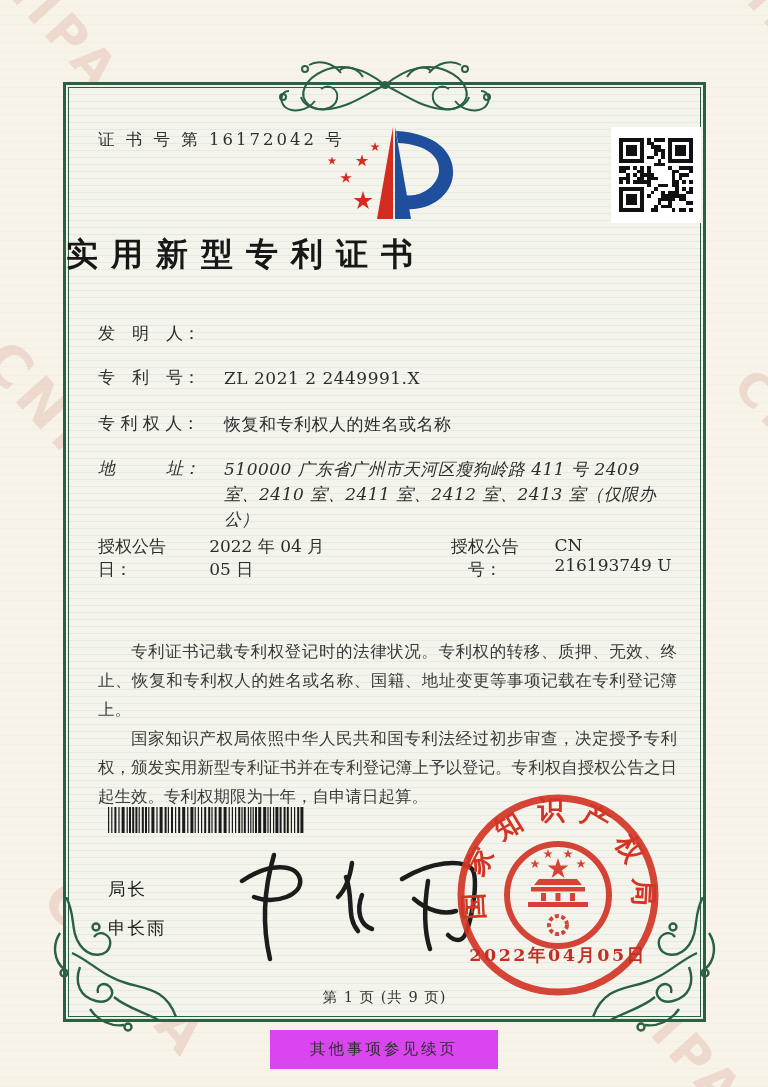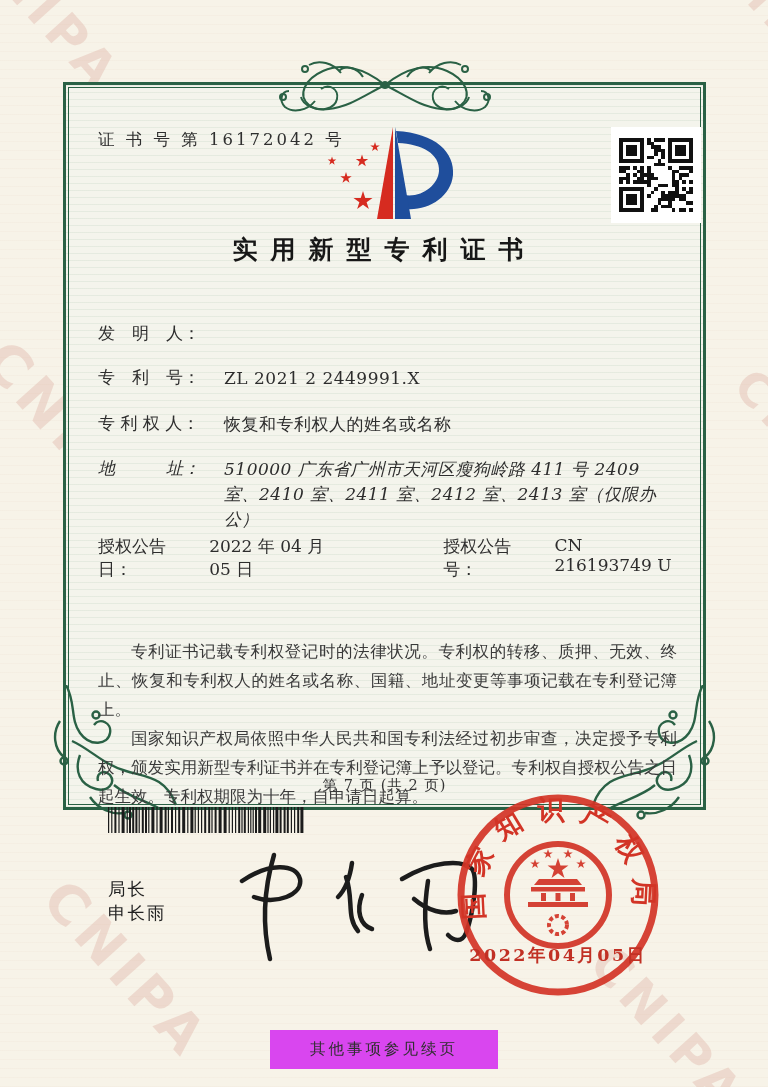--- a/index.html
+++ b/index.html
@@ -18,21 +18,21 @@
     font-family:"DejaVu Sans","Liberation Sans",sans-serif;
     font-weight:bold;
     color:rgba(214,158,146,0.30);
     letter-spacing:7px;
     transform:rotate(48deg);
     pointer-events:none;
     white-space:nowrap;
   }
   .frame {
     position:absolute;
-    left:63px; top:82px; width:643px; height:728px;
+    left:63px; top:82px; width:643px; height:940px;
     border:3px solid #2a6145;
     background:
       repeating-linear-gradient(0deg, rgba(130,170,140,0.13) 0 1px, transparent 1px 7px),
       #f4f4ec;
   }
   .frame-inner-line {
     position:absolute; inset:2px;
     border:1px solid #2a6145;
     pointer-events:none;
   }
@@ -43,38 +43,38 @@
     position:absolute; left:32px; top:44px;
     font-size:16.5px; letter-spacing:3px; color:#2f2f2f;
   }
   .logo { position:absolute; left:252px; top:36px; }
   .qr-pad {
     position:absolute; left:545px; top:42px; width:90px; height:96px;
     background:#ffffff; display:flex; align-items:center; justify-content:center;
   }
   .title {
     position:absolute; top:148px; left:0; right:0;
-    text-align:center;
-    font-size:25px; font-weight:700; letter-spacing:13px;
+    text-align:left;
+    font-size:32px; font-weight:700; letter-spacing:13px;
     color:#171717;
   }
   .content { position:absolute; left:32px; right:26px; top:237px; }
   .field-row { display:flex; margin-bottom:21px; font-size:17px; color:#2d2d2d; }
   .field-label { width:126px; flex:0 0 126px; white-space:pre; }
   .field-value { flex:1; letter-spacing:0.5px; line-height:1.45; }
   .grant-row { display:flex; font-size:17px; color:#2d2d2d; margin-top:2px;gap:28px; }
-  .grant-pair2 { margin-left:72px; }
+  .grant-pair2 { margin-left:72px;text-align:center; }
   .body-text {
     position:absolute; left:32px; right:26px; top:552px;
     font-size:16.5px; color:#3a3a3a; line-height:1.76; text-align:justify;
   }
   .body-text p { text-indent:2em; }
   .barcode { position:absolute; left:42px; top:722px; }
   .signer { position:absolute; left:42px; top:792px; font-size:17.5px; color:#222; }
-  .signer-title { letter-spacing:2px; }
+  .signer-title { margin-bottom:15px; letter-spacing:2px; }
   .signer-name { letter-spacing:2px; }
   .signature-hand { position:absolute; left:130px; top:756px; }
   .seal { position:absolute; left:386px; top:704px; }
   .page-num {
     position:absolute; bottom:12px; left:0; right:0;
     text-align:center; font-size:14.5px; color:#333; letter-spacing:1px;
   }
   .cont-note {
     position:absolute; left:50%; top:1030px; transform:translateX(-50%);
     background:#d946ef; padding:9px 40px;
@@ -415,16 +415,16 @@
       <rect x="-27" y="-8" width="54" height="4.5" fill="#d23426"></rect>
       <rect x="-17" y="-2" width="5" height="8" fill="#d23426"></rect>
       <rect x="-2.5" y="-2" width="5" height="8" fill="#d23426"></rect>
       <rect x="12" y="-2" width="5" height="8" fill="#d23426"></rect>
       <rect x="-30" y="7" width="60" height="5" fill="#d23426"></rect>
       <circle cx="0" cy="30" r="9" fill="none" stroke="#d23426" stroke-width="4" stroke-dasharray="4 2.5"></circle>
     </g>
     <text x="0" y="66" font-size="17.5" font-weight="700" fill="#c13024" letter-spacing="2.5" text-anchor="middle" font-family="DejaVu Serif, Liberation Serif, serif">2022年04月05日</text>
   </svg>
 
-  <div class="page-num">第 7 页 (共 2 页)</div>
+  <div class="page-num">第 1 页 (共 9 页)</div>
 </div>
 
 <div class="cont-note">其他事项参见续页</div>
 
 </body></html>

